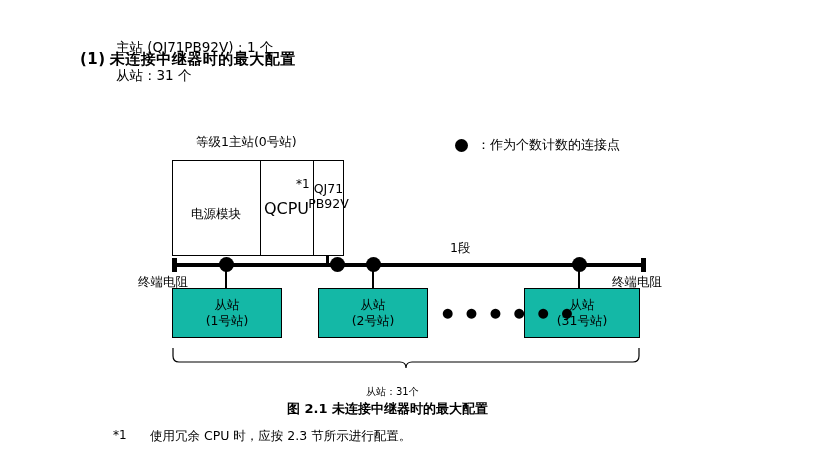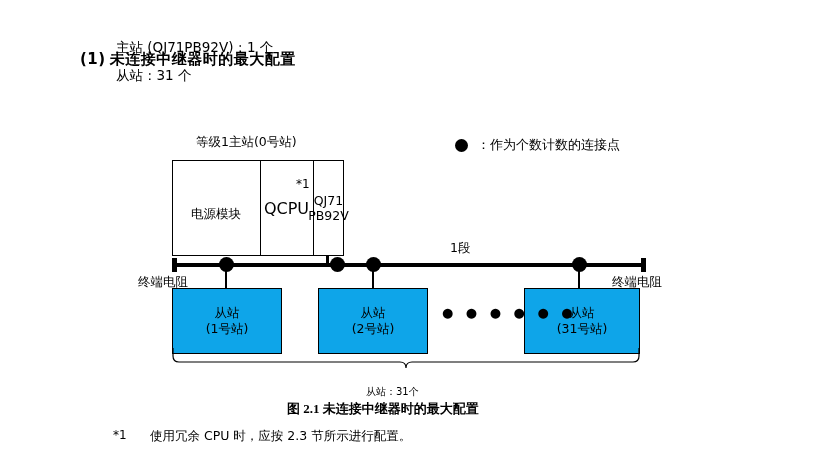--- a/index.html
+++ b/index.html
@@ -81,21 +81,21 @@
     display: flex; align-items: center; justify-content: center;
     font-size: 12.5px;
   }
   #cell-qcpu {
     left: 260px; top: 160px;
     width: 53px; height: 96px;
     display: flex; align-items: center; justify-content: center;
     font-size: 16px;
   }
   #cell-pb92v {
-    left: 313px; top: 160px;
+    left: 313px; top: 148px;
     width: 31px; height: 96px;
     display: flex; align-items: center; justify-content: center;
     font-size: 12.5px;
     line-height: 15px;
     text-align: center;
   }
   #star1 {
     left: 296px; top: 177px;
     font-size: 12px;
   }
@@ -157,24 +157,24 @@
   }
   #term-right {
     left: 612px; top: 274px;
     font-size: 12.5px;
     white-space: nowrap;
   }
 
   
   .slave-box {
     top: 288px;
-    height: 66px;
+    height: 50px;
     border: 1px solid #000;
     box-sizing: border-box;
-    background: #0ea5e9;
+    background: #14b8a6;
     display: flex;
     flex-direction: column;
     align-items: center;
     justify-content: center;
     font-size: 12.5px;
     line-height: 16px;
   }
   #slave1 { left: 172px; width: 110px; }
   #slave2 { left: 318px; width: 110px; }
   #slave3 { left: 524px; width: 116px; }
@@ -197,21 +197,20 @@
     white-space: nowrap;
     margin-top: 14px;
   }
 
   
   #fig-caption {
     left: 287px; top: 400px;
     font-size: 13px;
     font-weight: bold;
     white-space: nowrap;
-    font-family: Liberation Serif, serif;
   }
 
   
   #footnote-mark {
     left: 113px; top: 428px;
     font-size: 12px;
     white-space: nowrap;
   }
   #footnote-text {
     left: 150px; top: 428px;

